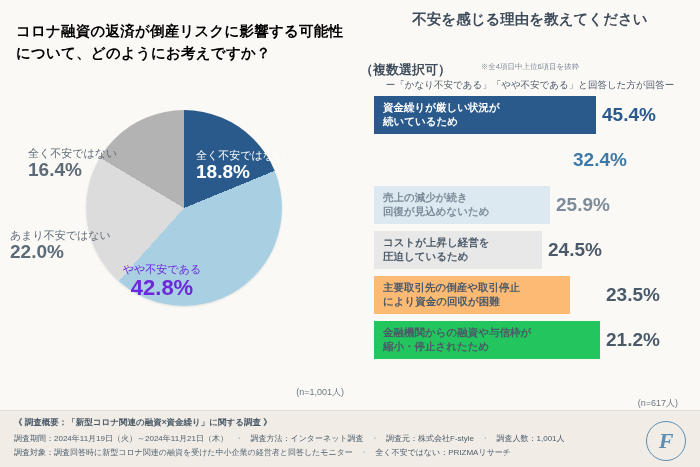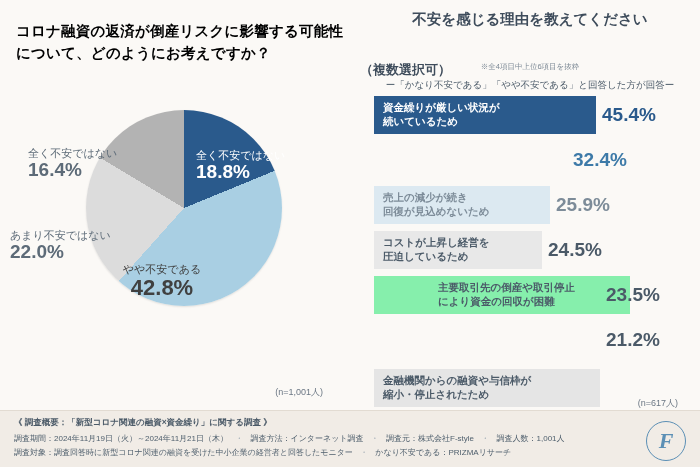--- a/index.html
+++ b/index.html
@@ -33,29 +33,29 @@
       #b3b3b3 300.96deg 360deg
     );
     box-shadow: 0 1px 2px rgba(0,0,0,0.10);
   }
   .pie-label { position: absolute; }
   .pie-name { font-size: 11px; line-height: 1.3; white-space: nowrap; }
   .pie-val { font-weight: bold; line-height: 1.1; }
 
   #lab-kanari { left: 196px; top: 148px; text-align: left; color: #ffffff; }
   #lab-kanari .pie-val { font-size: 19px; }
-  #lab-yaya { left: 162px; top: 262px; text-align: center; color: #404040; transform: translateX(-50%); }
+  #lab-yaya { left: 162px; top: 262px; text-align: center; color: #6d28d9; transform: translateX(-50%); }
   #lab-yaya .pie-val { font-size: 22px; }
   #lab-amari { left: 10px; top: 228px; text-align: left; color: #5d6b78; }
   #lab-amari .pie-val { font-size: 19px; }
   #lab-mattaku { left: 28px; top: 146px; text-align: left; color: #5d6b78; }
   #lab-mattaku .pie-val { font-size: 19px; }
 
   #left-n {
-    position: absolute; right: 37px; top: 386px; font-size: 9px; color: #6b7784;
+    position: absolute; right: 16px; top: 386px; font-size: 9px; color: #6b7784;
   }
 
   
   #right-panel { position: absolute; left: 360px; top: 0; width: 340px; height: 410px; }
   #right-title {
     position: absolute; left: 0; top: 8px; width: 340px; text-align: center;
     font-size: 14.5px; font-weight: bold; color: #3e4c5b; line-height: 1.6;
   }
   #right-sub {
     position: absolute; left: 0; top: 44px; width: 340px; 
@@ -172,31 +172,31 @@
       <div class="bar-fill" id="fill3" style="width: 168px; background: rgb(232, 232, 232);">
         <div class="bar-text" id="txt3" style="color: rgb(75, 90, 104);">
           <span>コストが上昇し経営を</span><br>
           <span>圧迫しているため</span>
         </div>
       </div>
       <div class="bar-pct" id="pct3" style="color: rgb(75, 90, 104); left: 174px;">24.5%</div>
     </div>
 
     <div class="bar-row">
-      <div class="bar-fill" id="fill4" style="width: 256px; background: #86efac; justify-content: center;">
+      <div class="bar-fill" id="fill4" style="width: 196px; background: #fdba74;">
         <div class="bar-text" id="txt4" style="color: rgb(75, 90, 104);">
           <span>主要取引先の倒産や取引停止</span><br>
           <span>により資金の回収が困難</span>
         </div>
       </div>
       <div class="bar-pct" id="pct4" style="color: rgb(75, 90, 104); left: 232px;">23.5%</div>
     </div>
 
     <div class="bar-row">
-      <div class="bar-fill" id="fill5" style="width: 226px; background: #e5e5e5; margin-top: 48px;">
+      <div class="bar-fill" id="fill5" style="width: 226px; background: #22c55e;">
         <div class="bar-text" id="txt5" style="color: rgb(75, 90, 104);">
           <span>金融機関からの融資や与信枠が</span><br>
           <span>縮小・停止されたため</span>
         </div>
       </div>
       <div class="bar-pct" id="pct5" style="color: rgb(75, 90, 104); left: 232px;">21.2%</div>
     </div>
   </div>
 </div>
 
@@ -210,17 +210,17 @@
     <span>調査方法：インターネット調査</span>
     <span class="foot-sep">・</span>
     <span>調査元：株式会社F-style</span>
     <span class="foot-sep">・</span>
     <span>調査人数：1,001人</span>
   </div>
 
   <div class="foot-line" id="foot-l2">
     <span>調査対象：調査回答時に新型コロナ関連の融資を受けた中小企業の経営者と回答したモニター</span>
     <span class="foot-sep">・</span>
-    <span>かなり不安である：PRIZMAリサーチ</span>
+    <span>全く不安ではない：PRIZMAリサーチ</span>
   </div>
 
   <div id="logo">F</div>
 </div>
 
 </body></html>

